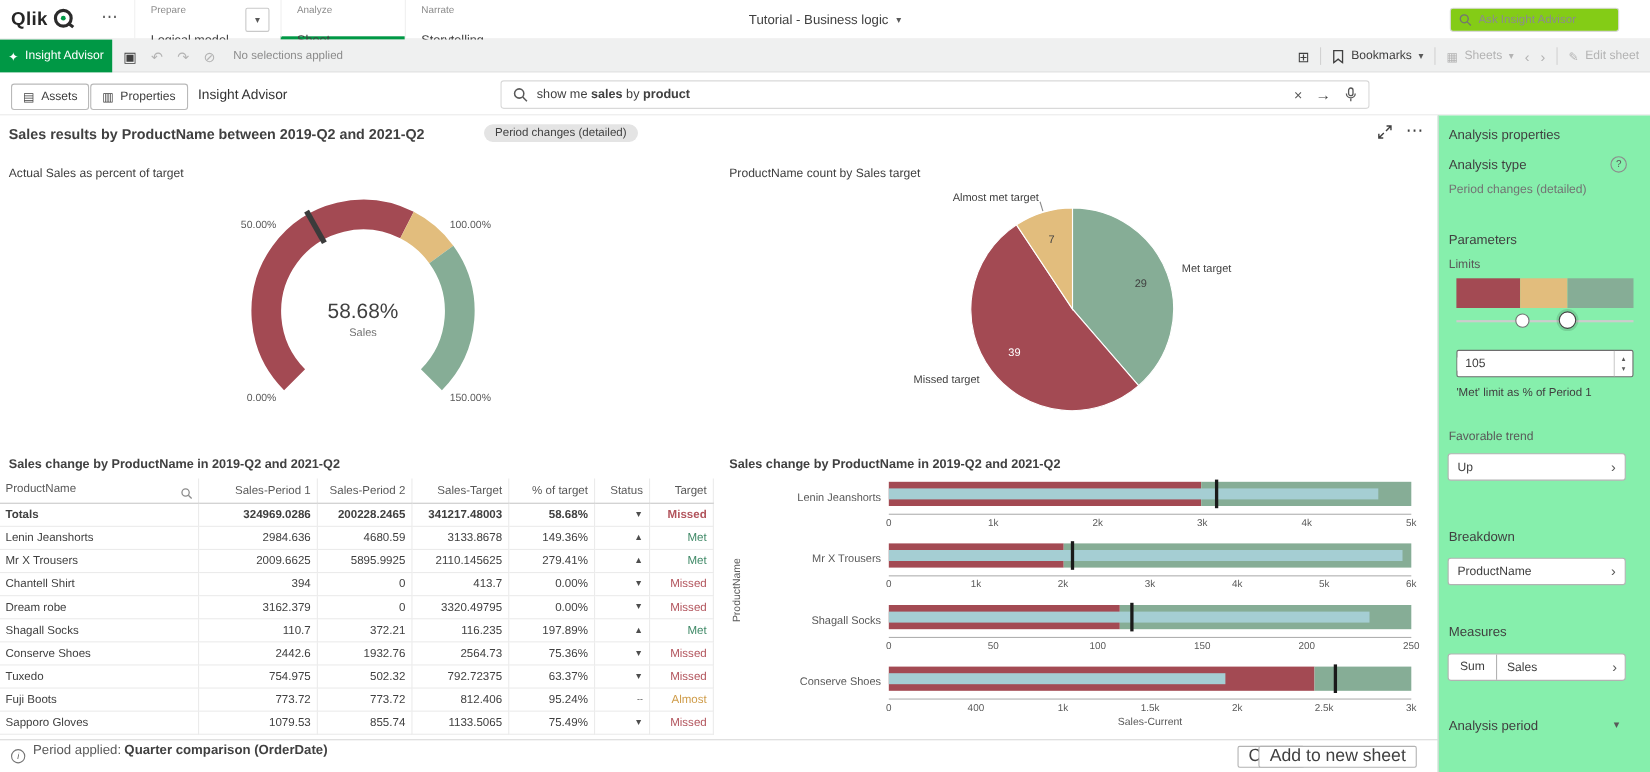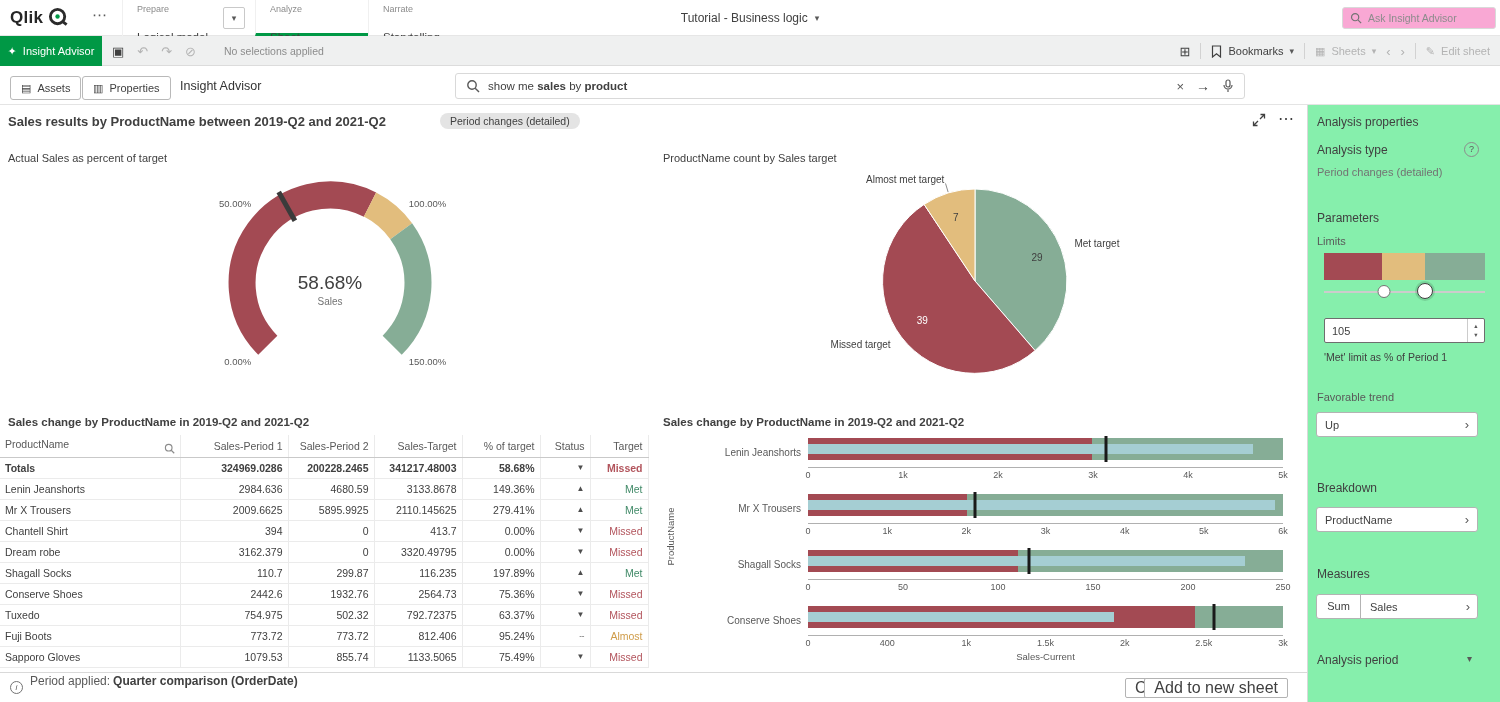--- a/index.html
+++ b/index.html
@@ -16,31 +16,31 @@
   .more-btn{position:absolute;left:92px;top:6px;font-size:15px;color:#595959;background:none;border:none}
   .nav{position:absolute;left:122px;top:0;height:36px;display:flex}
   .nav-item{position:relative;height:36px;padding:4px 0 0 14px;border-left:1px solid #f0f0f0;cursor:pointer}
   .nav-item .cat{display:block;font-size:9px;color:#8c8c8c}
   .nav-item .lbl{display:block;font-size:11.5px;color:#404040;margin-top:17px}
   .nav-item.active{border-bottom:3px solid var(--brand)}
   .nav-prepare{width:133px}.nav-analyze{width:113px}.nav-narrate{width:120px}
   .nav-drop{position:absolute;right:10px;top:7px;width:22px;height:22px;border:1px solid #c9c9c9;border-radius:2px;background:#fff;color:#595959;font-size:9px;line-height:19px;text-align:center}
   .app-title{position:absolute;left:50%;top:0;transform:translateX(-50%);height:36px;display:flex;align-items:center;gap:7px;font-size:12px;color:#404040;cursor:pointer}
   .caret{font-size:9px;color:#595959}
-  .ask-box{position:absolute;right:4px;top:7px;width:154px;height:22px;border:1px solid #d9d9d9;border-radius:3px;background:#f9a8d4;display:flex;align-items:center;gap:6px;padding:0 7px}
+  .ask-box{position:absolute;right:28px;top:7px;width:154px;height:22px;border:1px solid #d9d9d9;border-radius:3px;background:#84cc16;display:flex;align-items:center;gap:6px;padding:0 7px}
   .ask-box input{border:none;outline:none;width:110px;font-size:10.5px;font-family:inherit;color:#404040;background:transparent}
   .ask-box input::placeholder{color:#8c8c8c}
 
   
   .toolbar{position:absolute;left:0;top:36px;width:100%;height:30px;background:#eff0f0;border-bottom:1px solid #dcdcdc}
   .ia-btn{position:absolute;left:0;top:0;width:102px;height:30px;background:var(--brand);color:#fff;border:none;font-size:11px;display:flex;align-items:center;justify-content:center;gap:6px}
   .sel-tools{position:absolute;left:112px;top:0;height:30px;display:flex;align-items:center;gap:13px}
   .tool-ic{font-size:13px;color:#404040;background:none;border:none;line-height:1}
   .tool-ic.disabled{color:#b3b3b3}
-  .sel-status{font-size:10.5px;color:#8c8c8c;margin-left:15px}
+  .sel-status{font-size:10.5px;color:#8c8c8c;margin-left:3px}
   .toolbar-right{position:absolute;right:10px;top:0;height:30px;display:flex;align-items:center;gap:10px}
   .tb-group{display:flex;align-items:center;gap:6px;font-size:11px;color:#404040;cursor:pointer}
   .tb-group.disabled{color:#b3b3b3}
   .tb-group.disabled .caret{color:#b3b3b3}
   .tb-div{width:1px;height:16px;background:#d2d2d2}
 
   
   .subheader{position:absolute;left:0;top:66px;width:100%;height:39px;background:#fff;border-bottom:1px solid #e4e4e4}
   .sh-btn{position:absolute;top:10px;height:24px;border:1px solid #b9b9b9;border-radius:3px;background:#fff;font-size:11px;color:#404040;display:flex;align-items:center;gap:6px;padding:0 10px}
   .sh-btn.assets{left:10px}
@@ -357,21 +357,21 @@
             <td class="c-num">3162.379</td>
             <td class="c-num">0</td>
             <td class="c-num">3320.49795</td>
             <td class="c-num">0.00%</td>
             <td class="c-status">▼</td>
             <td class="c-num missed">Missed</td>
           </tr>
           <tr>
             <td class="c-name">Shagall Socks</td>
             <td class="c-num">110.7</td>
-            <td class="c-num">299.87</td>
+            <td class="c-num">372.21</td>
             <td class="c-num">116.235</td>
             <td class="c-num">197.89%</td>
             <td class="c-status">▲</td>
             <td class="c-num met">Met</td>
           </tr>
           <tr>
             <td class="c-name">Conserve Shoes</td>
             <td class="c-num">2442.6</td>
             <td class="c-num">1932.76</td>
             <td class="c-num">2564.73</td>

